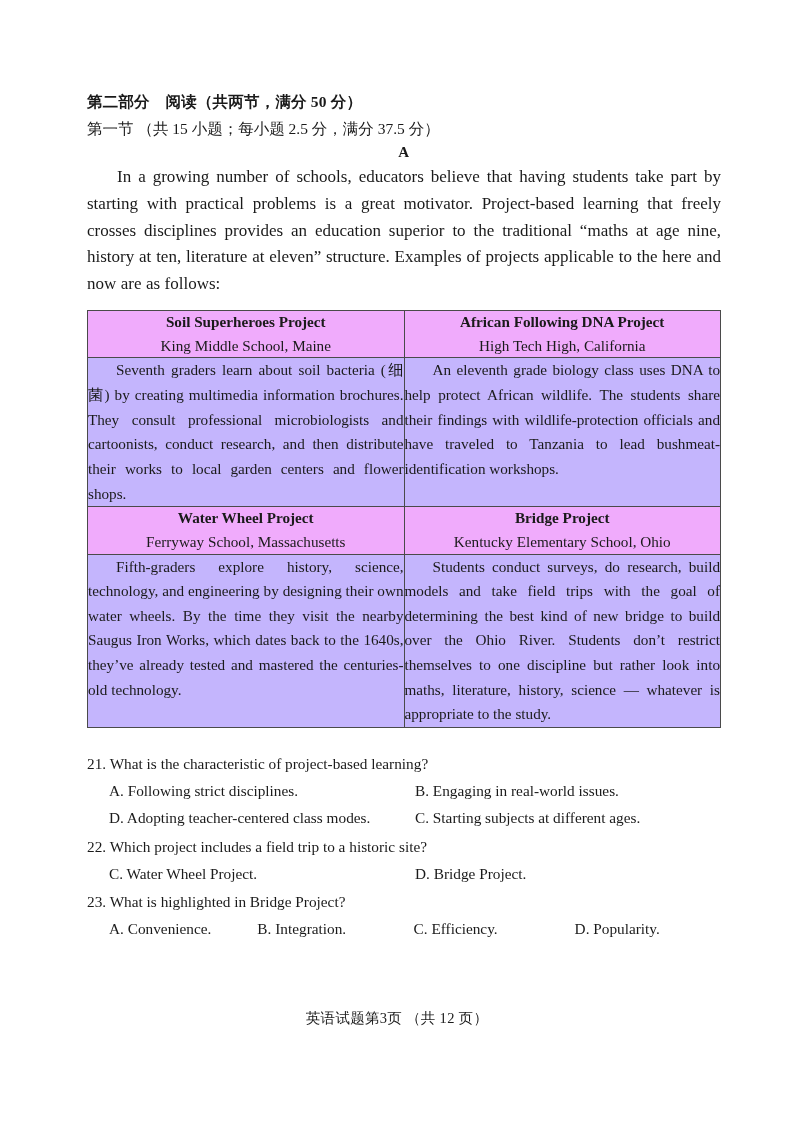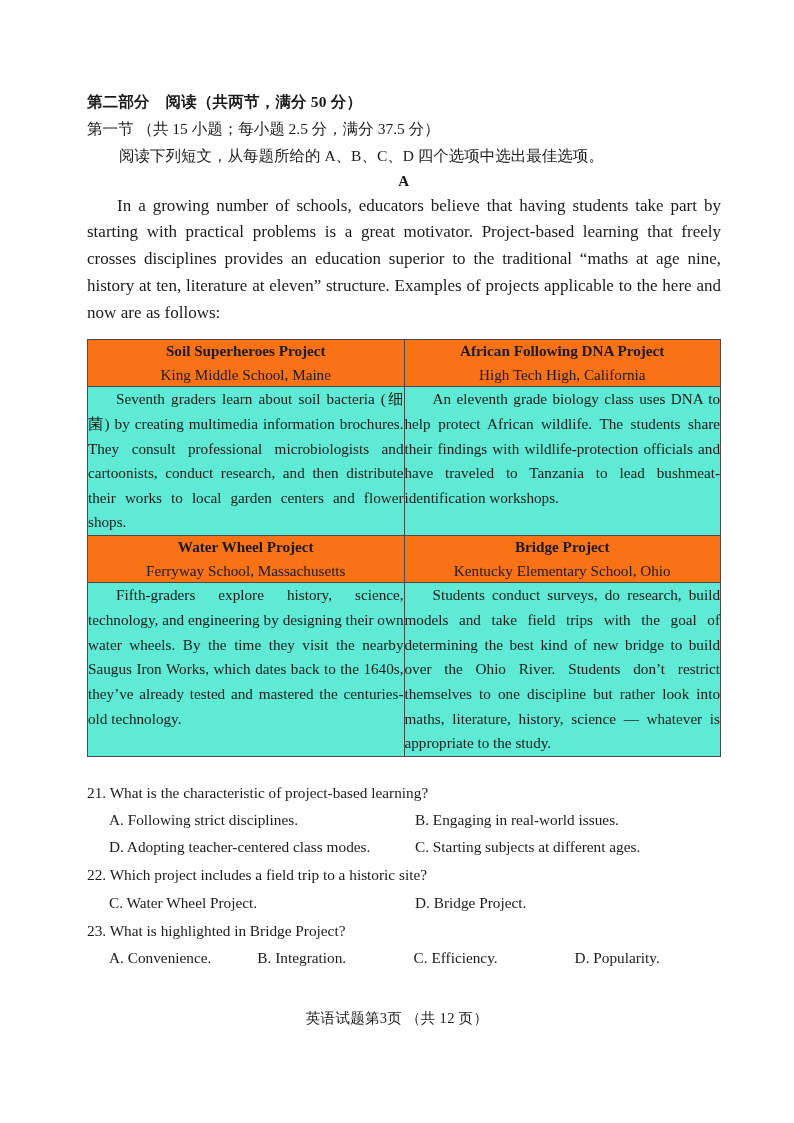--- a/index.html
+++ b/index.html
@@ -75,37 +75,37 @@
     width: 634px;
     table-layout: fixed;
     margin: 0 0 0 0;
   }
   table.projects td {
     border: 1px solid #4a4a4a;
     vertical-align: top;
     padding: 0;
   }
   td.hdr {
-    background: #f97316;
+    background: #f0abfc;
     text-align: center;
     padding: 9px 6px 10px 6px;
   }
   td.hdr .proj-name {
     font-size: 15.2px;
     font-weight: bold;
     line-height: 1.5;
     display: block;
   }
   td.hdr .proj-school {
     font-size: 15.2px;
     line-height: 1.55;
     display: block;
   }
   td.body {
-    background: #5eead4;
+    background: #c4b5fd;
     padding: 9px 10px 10px 10px;
   }
   td.body p {
     margin: 0;
     font-size: 15.2px;
     line-height: 1.62;
     text-align: justify;
     text-align-last: left;
     text-indent: 28px;
   }
@@ -159,21 +159,20 @@
 <body>
 
 <div class="page">
 
   <div class="content">
 
     <div class="sec-title">第二部分　阅读（共两节，满分 50 分）</div>
 
     <div class="sub-title">第一节 （共 15 小题；每小题 2.5 分，满分 37.5 分）</div>
 
-    <div class="instruction">阅读下列短文，从每题所给的 A、B、C、D 四个选项中选出最佳选项。</div>
 
     <div class="passage-letter">A</div>
 
     <p class="intro">In a growing number of schools, educators believe that having students take part by starting with practical problems is a great motivator. Project-based learning that freely crosses disciplines provides an education superior to the traditional “maths at age nine, history at ten, literature at eleven” structure. Examples of projects applicable to the here and now are as follows:</p>
 
     <table class="projects">
       <tbody>
         <tr>
           <td class="hdr">
             <span class="proj-name">Soil Superheroes Project</span>

